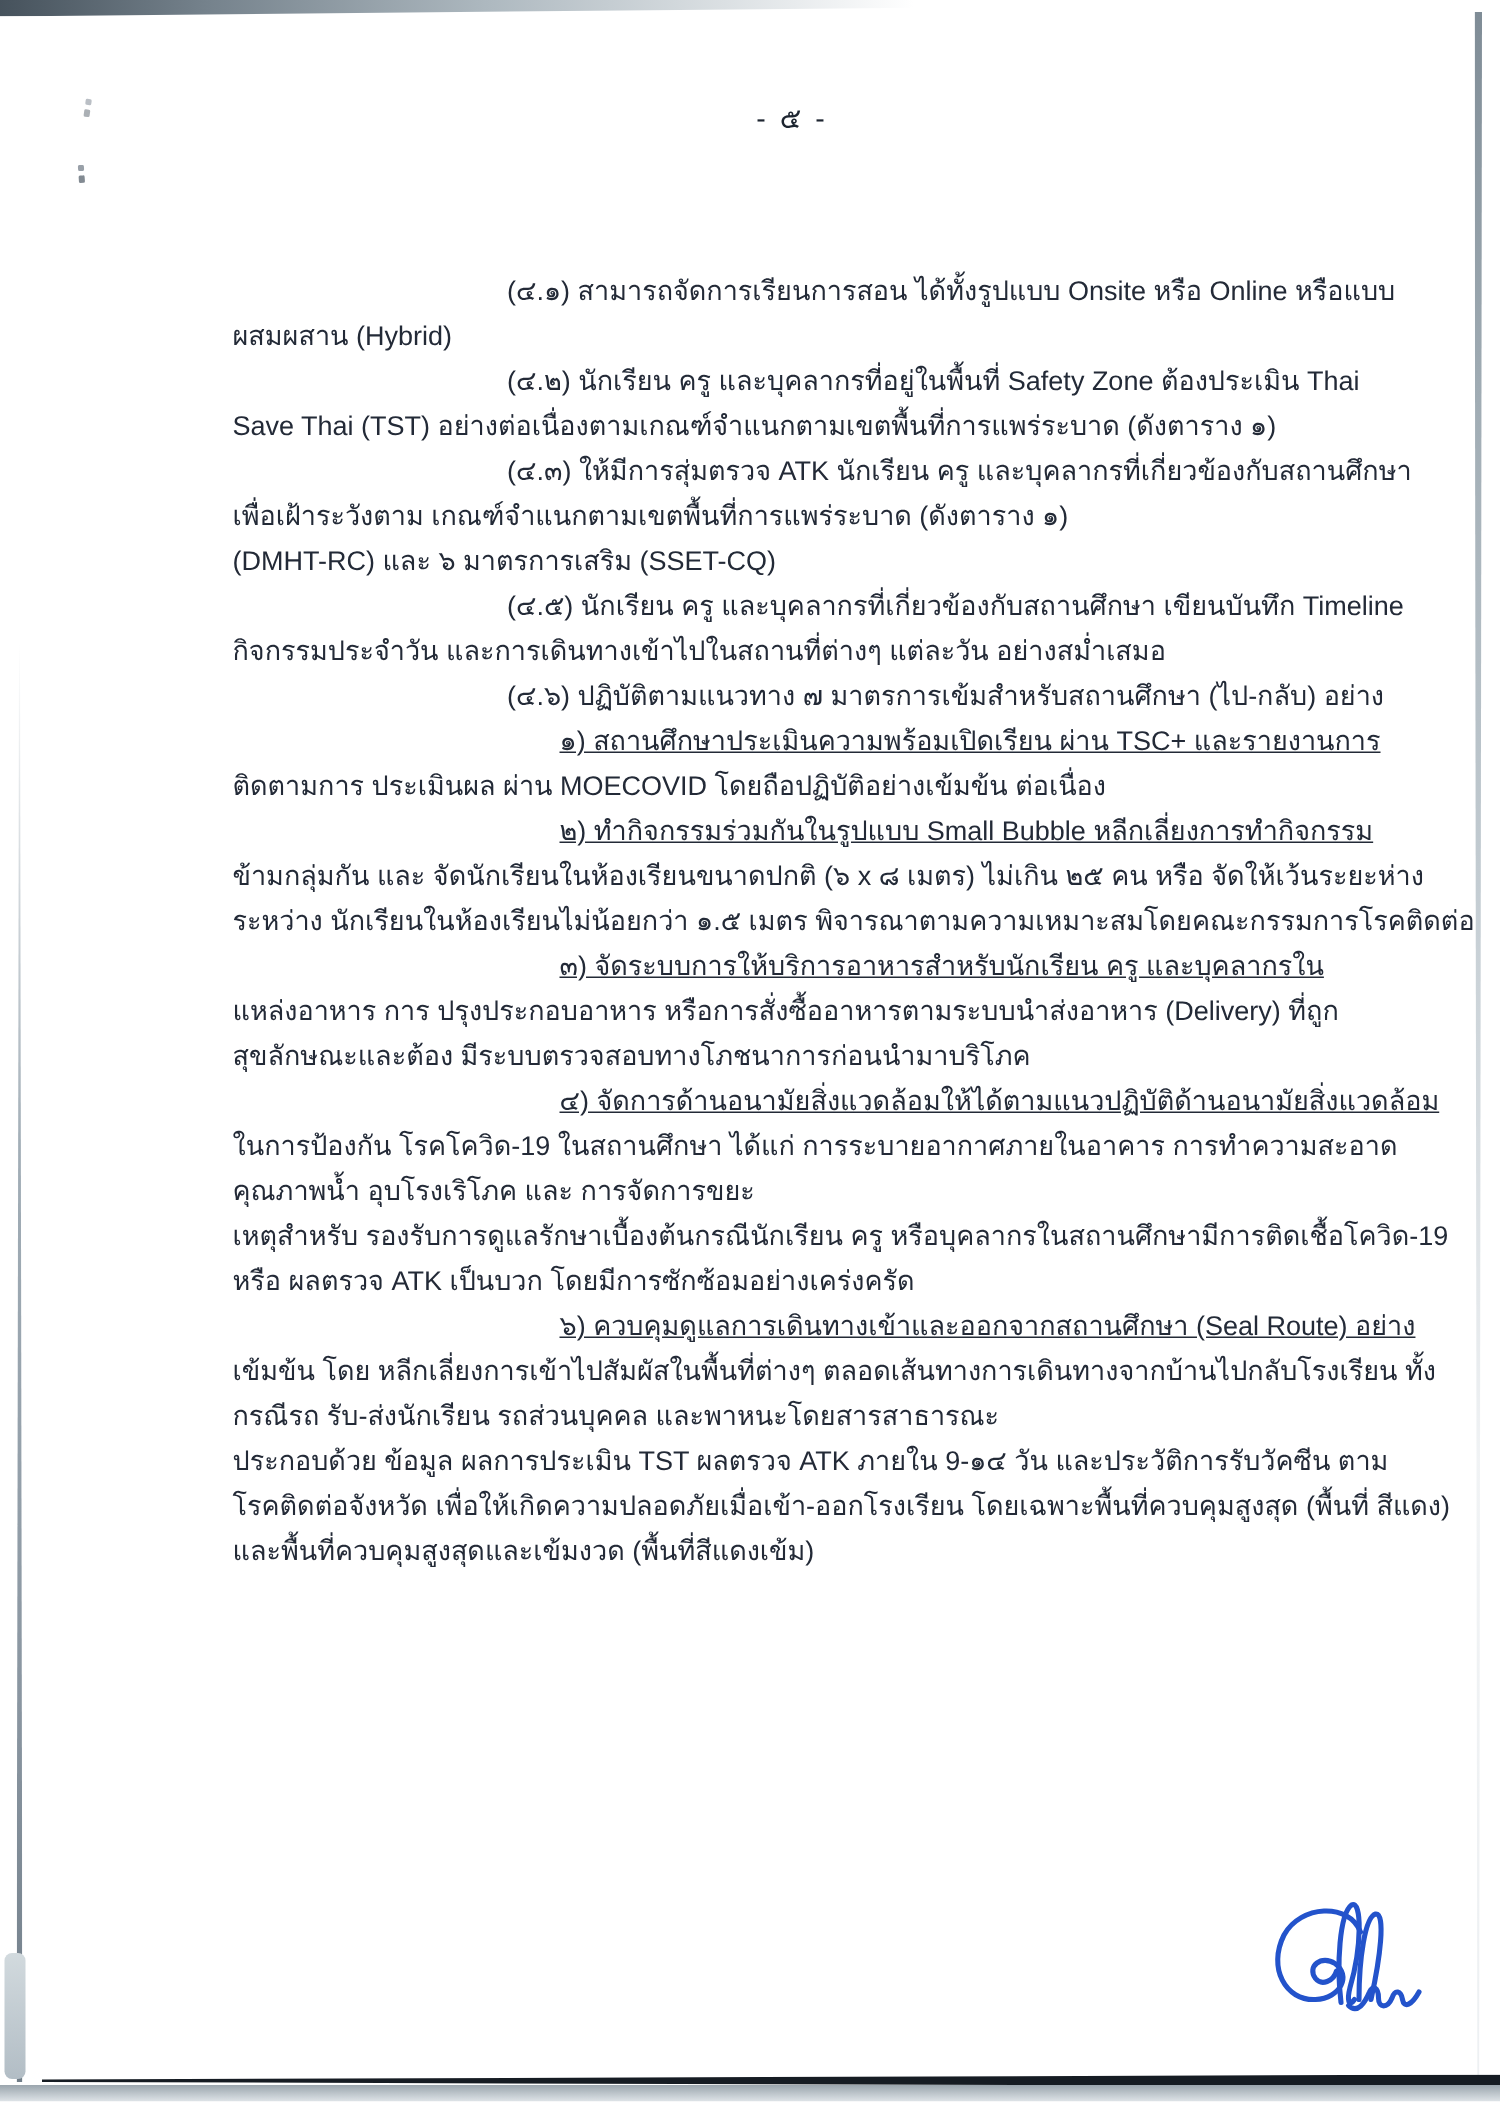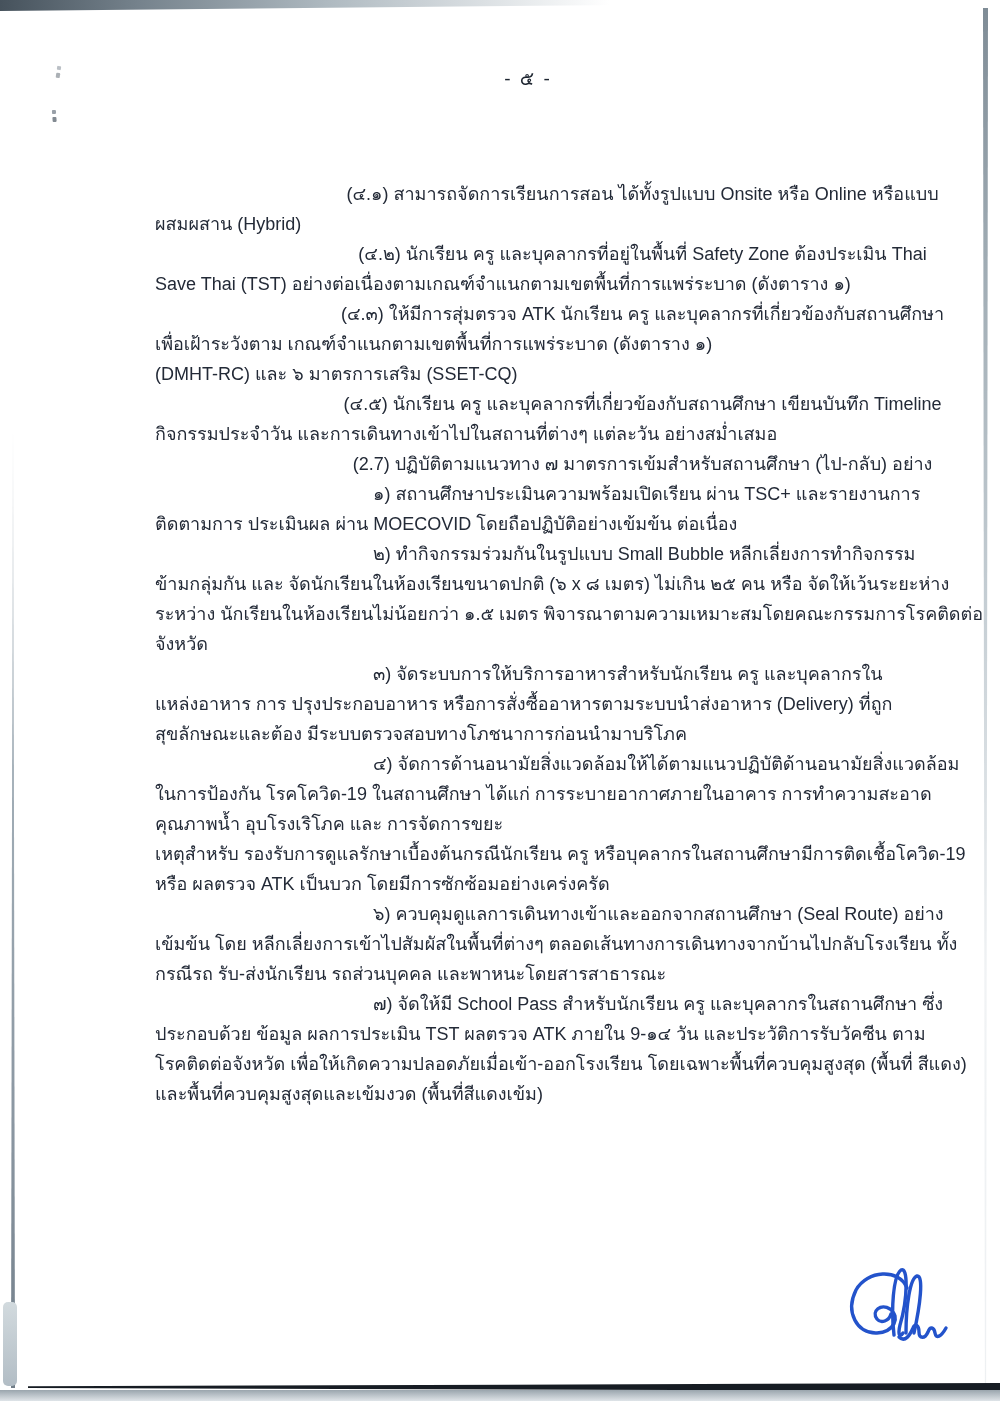--- a/index.html
+++ b/index.html
@@ -49,22 +49,22 @@
     padding-left:56px;box-sizing:border-box;
     font-size:19px;color:#1d2530;letter-spacing:2px;
   }
   .text-block{
     position:absolute;left:155px;top:179px;width:792px;
   }
   .line{
     height:30px;line-height:30px;white-space:pre;overflow:visible;
     font-size:18px;color:#232a37;
   }
-  .ind-a{padding-left:183px;text-align:center;}
-  .ind-b{padding-left:218px;}
+  .ind-a{padding-left:183px;}
+  .ind-b{padding-left:218px;text-decoration:underline;}
   
   .signature{position:absolute;left:835px;top:1258px;width:122px;height:92px;}
   .signature svg{display:block;width:100%;height:100%;}
   .signature path, .signature ellipse{
     fill:none;stroke:var(--ink,#2353cb);stroke-width:3.4;
     stroke-linecap:round;stroke-linejoin:round;
   }
 </style>
 </head>
 <body>
@@ -83,39 +83,37 @@
 <div class="text-block" id="text-block">
     <div class="line ind-a">(๔.๑) สามารถจัดการเรียนการสอน ได้ทั้งรูปแบบ Onsite หรือ Online หรือแบบ</div>
     <div class="line">ผสมผสาน (Hybrid)</div>
     <div class="line ind-a">(๔.๒) นักเรียน ครู และบุคลากรที่อยู่ในพื้นที่ Safety Zone ต้องประเมิน Thai</div>
     <div class="line">Save Thai (TST) อย่างต่อเนื่องตามเกณฑ์จำแนกตามเขตพื้นที่การแพร่ระบาด (ดังตาราง ๑)</div>
     <div class="line ind-a">(๔.๓) ให้มีการสุ่มตรวจ ATK นักเรียน ครู และบุคลากรที่เกี่ยวข้องกับสถานศึกษา</div>
     <div class="line">เพื่อเฝ้าระวังตาม เกณฑ์จำแนกตามเขตพื้นที่การแพร่ระบาด (ดังตาราง ๑)</div>
     <div class="line">(DMHT-RC) และ ๖ มาตรการเสริม (SSET-CQ)</div>
     <div class="line ind-a">(๔.๕) นักเรียน ครู และบุคลากรที่เกี่ยวข้องกับสถานศึกษา เขียนบันทึก Timeline</div>
     <div class="line">กิจกรรมประจำวัน และการเดินทางเข้าไปในสถานที่ต่างๆ แต่ละวัน อย่างสม่ำเสมอ</div>
-    <div class="line ind-a">(2.7) ปฏิบัติตามแนวทาง ๗ มาตรการเข้มสำหรับสถานศึกษา (ไป-กลับ) อย่าง</div>
+    <div class="line ind-a">(๔.๖) ปฏิบัติตามแนวทาง ๗ มาตรการเข้มสำหรับสถานศึกษา (ไป-กลับ) อย่าง</div>
     <div class="line ind-b">๑) สถานศึกษาประเมินความพร้อมเปิดเรียน ผ่าน TSC+ และรายงานการ</div>
     <div class="line">ติดตามการ ประเมินผล ผ่าน MOECOVID โดยถือปฏิบัติอย่างเข้มข้น ต่อเนื่อง</div>
     <div class="line ind-b">๒) ทำกิจกรรมร่วมกันในรูปแบบ Small Bubble หลีกเลี่ยงการทำกิจกรรม</div>
     <div class="line">ข้ามกลุ่มกัน และ จัดนักเรียนในห้องเรียนขนาดปกติ (๖ x ๘ เมตร) ไม่เกิน ๒๕ คน หรือ จัดให้เว้นระยะห่าง</div>
     <div class="line">ระหว่าง นักเรียนในห้องเรียนไม่น้อยกว่า ๑.๕ เมตร พิจารณาตามความเหมาะสมโดยคณะกรรมการโรคติดต่อ</div>
-    <div class="line">จังหวัด</div>
     <div class="line ind-b">๓) จัดระบบการให้บริการอาหารสำหรับนักเรียน ครู และบุคลากรใน</div>
     <div class="line">แหล่งอาหาร การ ปรุงประกอบอาหาร หรือการสั่งซื้ออาหารตามระบบนำส่งอาหาร (Delivery) ที่ถูก</div>
     <div class="line">สุขลักษณะและต้อง มีระบบตรวจสอบทางโภชนาการก่อนนำมาบริโภค</div>
     <div class="line ind-b">๔) จัดการด้านอนามัยสิ่งแวดล้อมให้ได้ตามแนวปฏิบัติด้านอนามัยสิ่งแวดล้อม</div>
     <div class="line">ในการป้องกัน โรคโควิด-19 ในสถานศึกษา ได้แก่ การระบายอากาศภายในอาคาร การทำความสะอาด</div>
     <div class="line">คุณภาพน้ำ อุบโรงเริโภค และ การจัดการขยะ</div>
     <div class="line">เหตุสำหรับ รองรับการดูแลรักษาเบื้องต้นกรณีนักเรียน ครู หรือบุคลากรในสถานศึกษามีการติดเชื้อโควิด-19</div>
     <div class="line">หรือ ผลตรวจ ATK เป็นบวก โดยมีการซักซ้อมอย่างเคร่งครัด</div>
     <div class="line ind-b">๖) ควบคุมดูแลการเดินทางเข้าและออกจากสถานศึกษา (Seal Route) อย่าง</div>
     <div class="line">เข้มข้น โดย หลีกเลี่ยงการเข้าไปสัมผัสในพื้นที่ต่างๆ ตลอดเส้นทางการเดินทางจากบ้านไปกลับโรงเรียน ทั้ง</div>
     <div class="line">กรณีรถ รับ-ส่งนักเรียน รถส่วนบุคคล และพาหนะโดยสารสาธารณะ</div>
-    <div class="line ind-b">๗) จัดให้มี School Pass สำหรับนักเรียน ครู และบุคลากรในสถานศึกษา ซึ่ง</div>
     <div class="line">ประกอบด้วย ข้อมูล ผลการประเมิน TST ผลตรวจ ATK ภายใน 9-๑๔ วัน และประวัติการรับวัคซีน ตาม</div>
     <div class="line">โรคติดต่อจังหวัด เพื่อให้เกิดความปลอดภัยเมื่อเข้า-ออกโรงเรียน โดยเฉพาะพื้นที่ควบคุมสูงสุด (พื้นที่ สีแดง)</div>
     <div class="line">และพื้นที่ควบคุมสูงสุดและเข้มงวด (พื้นที่สีแดงเข้ม)</div>
   </div>
 
 <div class="signature">
   <svg viewBox="0 0 122 92">
     <path d="M 72 30 C 64 10 32 12 21 32 C 10 54 22 76 42 75 C 59 74 66 59 55 51 C 46 45 36 53 42 61 C 46 66 54 63 56 56"></path>
     <path d="M 59 77 C 56 52 58 18 66 12 C 73 8 73 40 65 67 C 63 75 64 81 68 75"></path>
     <path d="M 71 75 C 71 48 75 20 82 18 C 89 17 85 48 79 75"></path>

